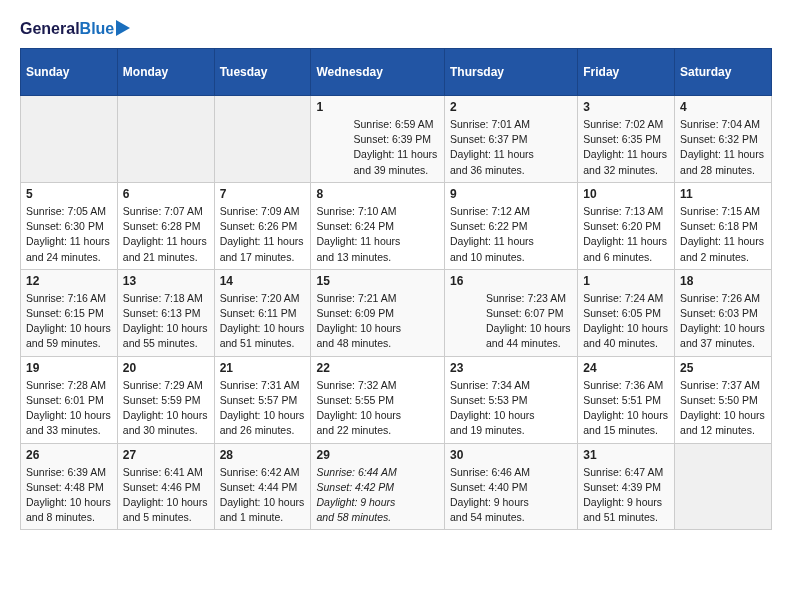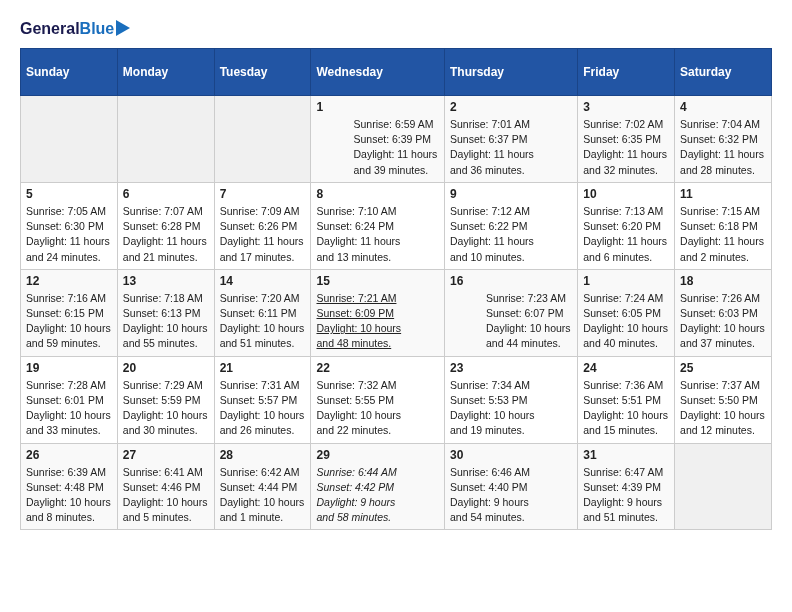--- a/index.html
+++ b/index.html
@@ -215,21 +215,21 @@
         </td>
         <td>
           <div class="day-num">14</div>
           <div class="day-info" style="white-space: pre-line;">Sunrise: 7:20 AM
 Sunset: 6:11 PM
 Daylight: 10 hours
 and 51 minutes.</div>
         </td>
         <td>
           <div class="day-num">15</div>
-          <div class="day-info" style="white-space: pre-line; text-decoration: underline;">Sunrise: 7:21 AM
+          <div class="day-info" style="white-space: pre-line;">Sunrise: 7:21 AM
 Sunset: 6:09 PM
 Daylight: 10 hours
 and 48 minutes.</div>
         </td>
         <td>
           <div class="day-num">16</div>
           <div class="day-info" style="white-space: pre-line; margin-left: 36px;">Sunrise: 7:23 AM
 Sunset: 6:07 PM
 Daylight: 10 hours
 and 44 minutes.</div>

